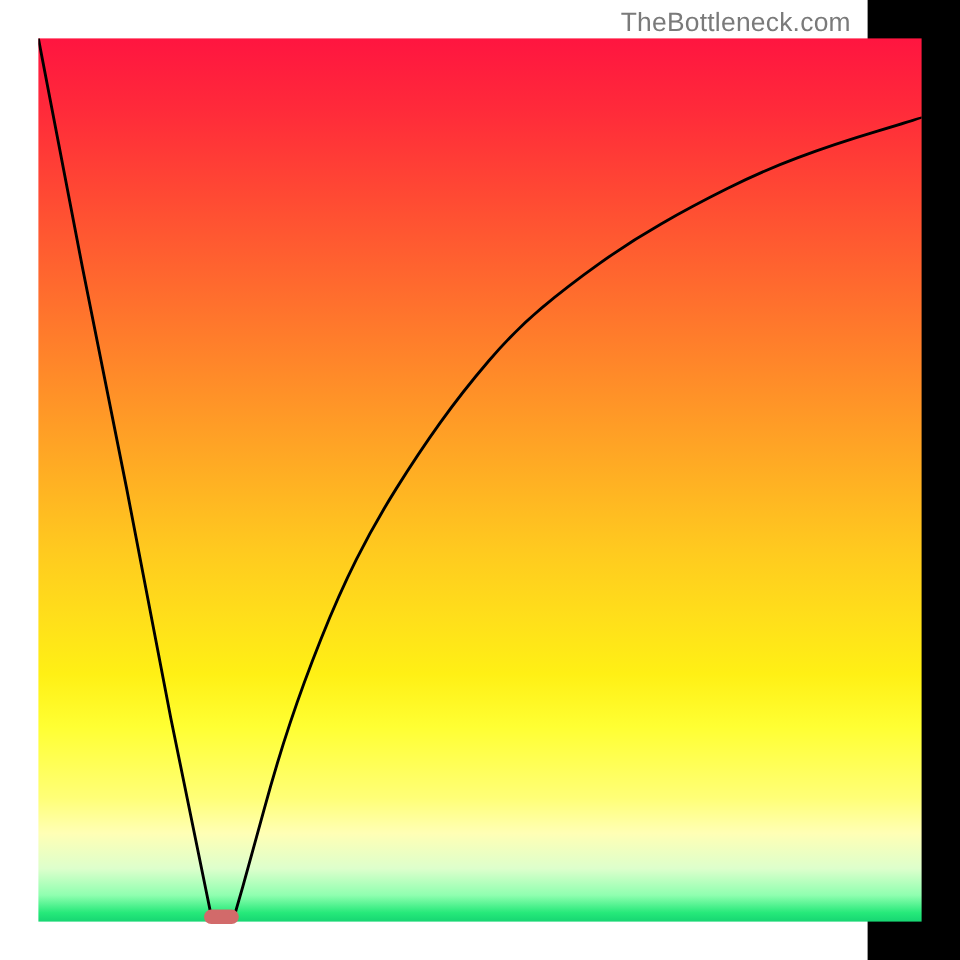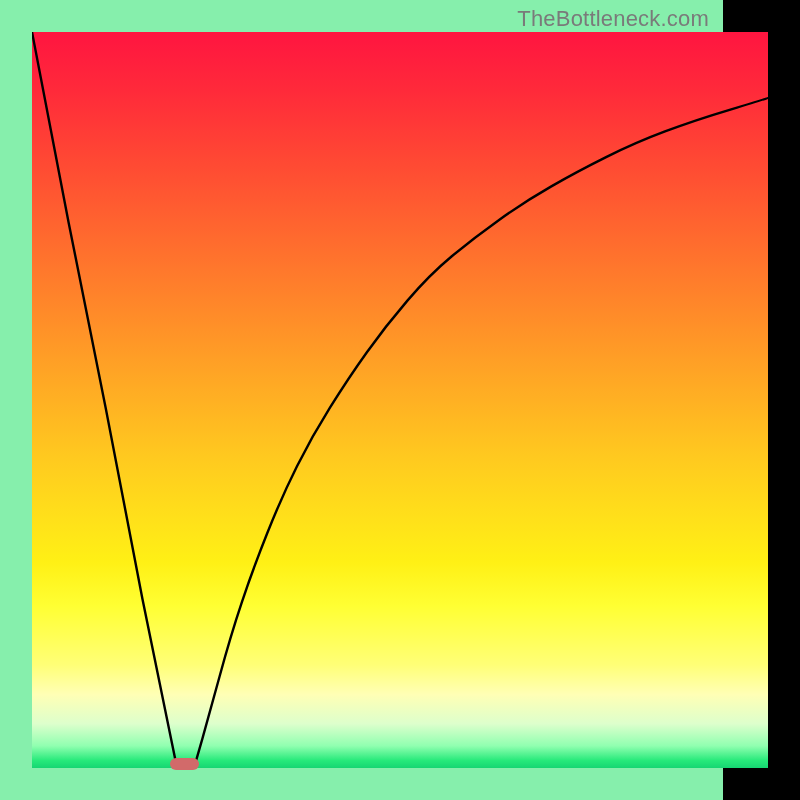--- a/index.html
+++ b/index.html
@@ -8,21 +8,21 @@
     width: 800px;
     height: 800px;
     overflow: hidden;
     background: #000;
     font-family: Arial, Helvetica, sans-serif;
   }
   .frame {
     position: relative;
     width: 723px;
     height: 800px;
-    background: #86efac;
+    background: #ffffff;
   }
   .plot-area {
     position: absolute;
     left: 32px;
     top: 32px;
     width: 736px;
     height: 736px;
     background: linear-gradient(
       to bottom,
       #ff1540 0%,

